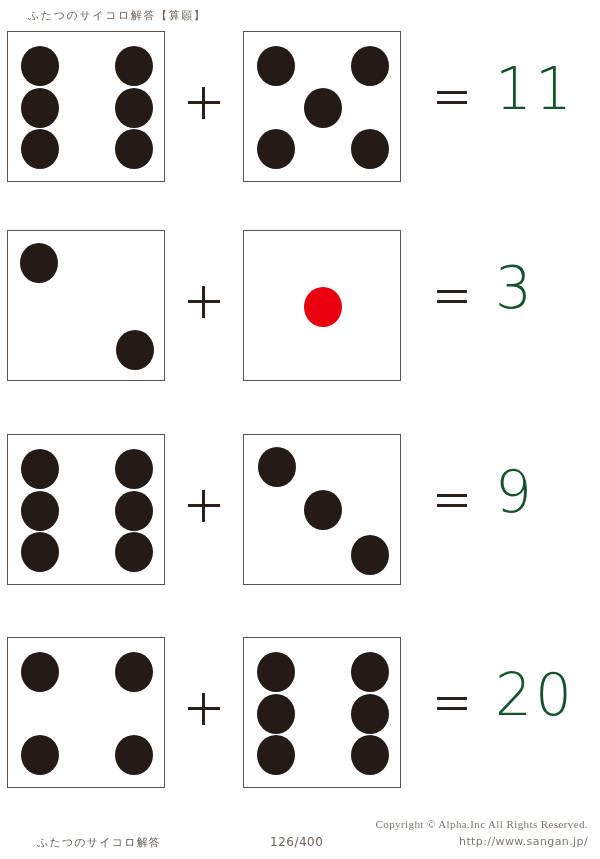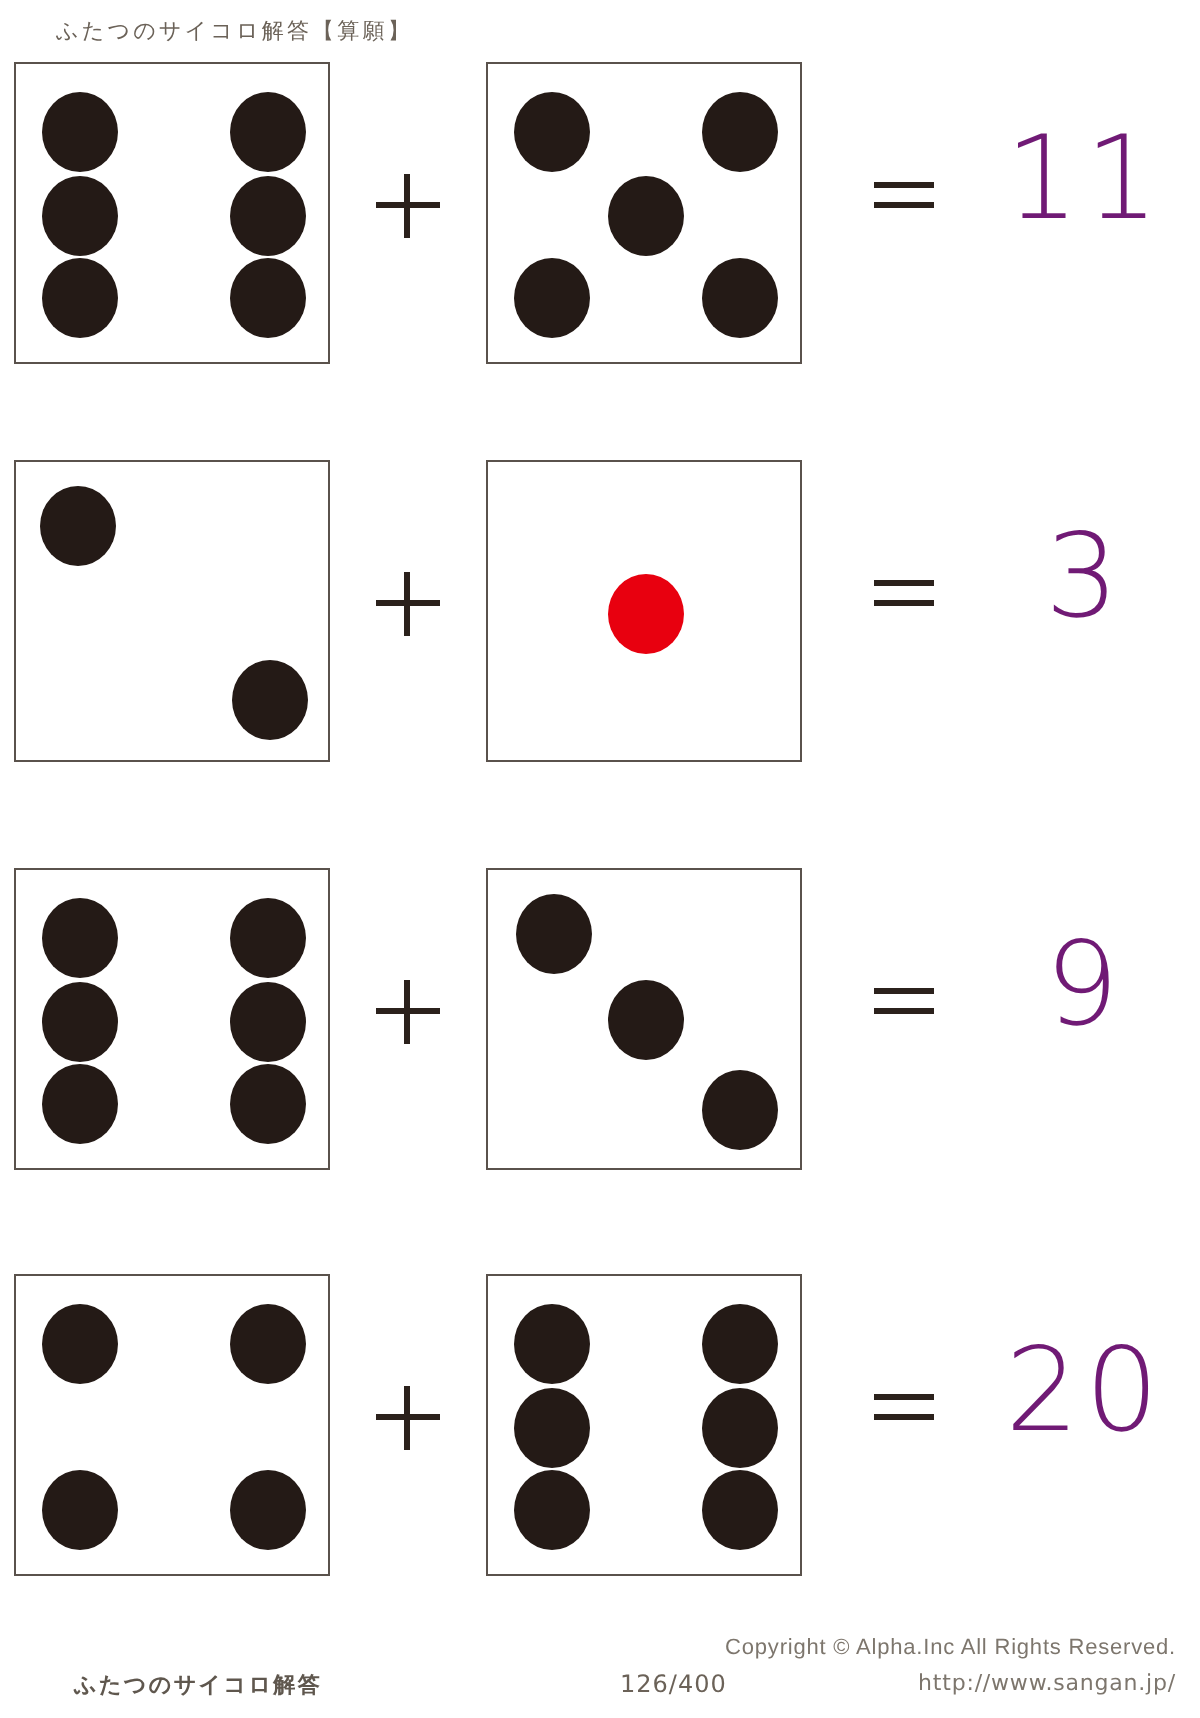--- a/index.html
+++ b/index.html
@@ -74,50 +74,47 @@
   }
   .equals .eq-bar{
     position:absolute;left:0;width:30px;height:3px;background:#2b211c;
   }
   .equals .eq-bar.b1{top:0;}
   .equals .eq-bar.b2{top:10px;}
 
   .answer{
     position:absolute;left:495px;top:18px;
     width:95px;height:80px;
-    color:#701a75;
+    color:#14532d;
     font-size:58px;
     line-height:80px;
-    text-align:center;
     font-family:"DejaVu Sans","Liberation Sans",sans-serif;
     font-weight:300;
     letter-spacing:3px;
     white-space:nowrap;
   }
 
   
   .footer{position:absolute;left:0;bottom:0;width:600px;height:46px;}
   .footer-title{
     position:absolute;left:37px;top:22px;
     font-size:11px;color:#5f574e;letter-spacing:1.2px;
     font-family:"DejaVu Sans","Liberation Sans",sans-serif;
     white-space:nowrap;
-    font-weight:bold;
   }
   .footer-page{
     position:absolute;left:270px;top:22px;
     font-size:12px;color:#6b6258;letter-spacing:0.5px;
     font-family:"DejaVu Sans","Liberation Sans",sans-serif;
     white-space:nowrap;
-    margin-left:40px;
   }
   .footer-copy{
     position:absolute;right:12px;top:5px;
     font-size:11px;color:#7d766d;letter-spacing:0.4px;
-    font-family:Liberation Sans, sans-serif;
+    font-family:Liberation Serif, serif;
     white-space:nowrap;text-align:right;
   }
   .footer-url{
     position:absolute;right:12px;top:22px;
     font-size:11px;color:#7d766d;letter-spacing:0.4px;
     font-family:"DejaVu Sans","Liberation Sans",sans-serif;
     white-space:nowrap;text-align:left;
   }
 </style>
 </head>

